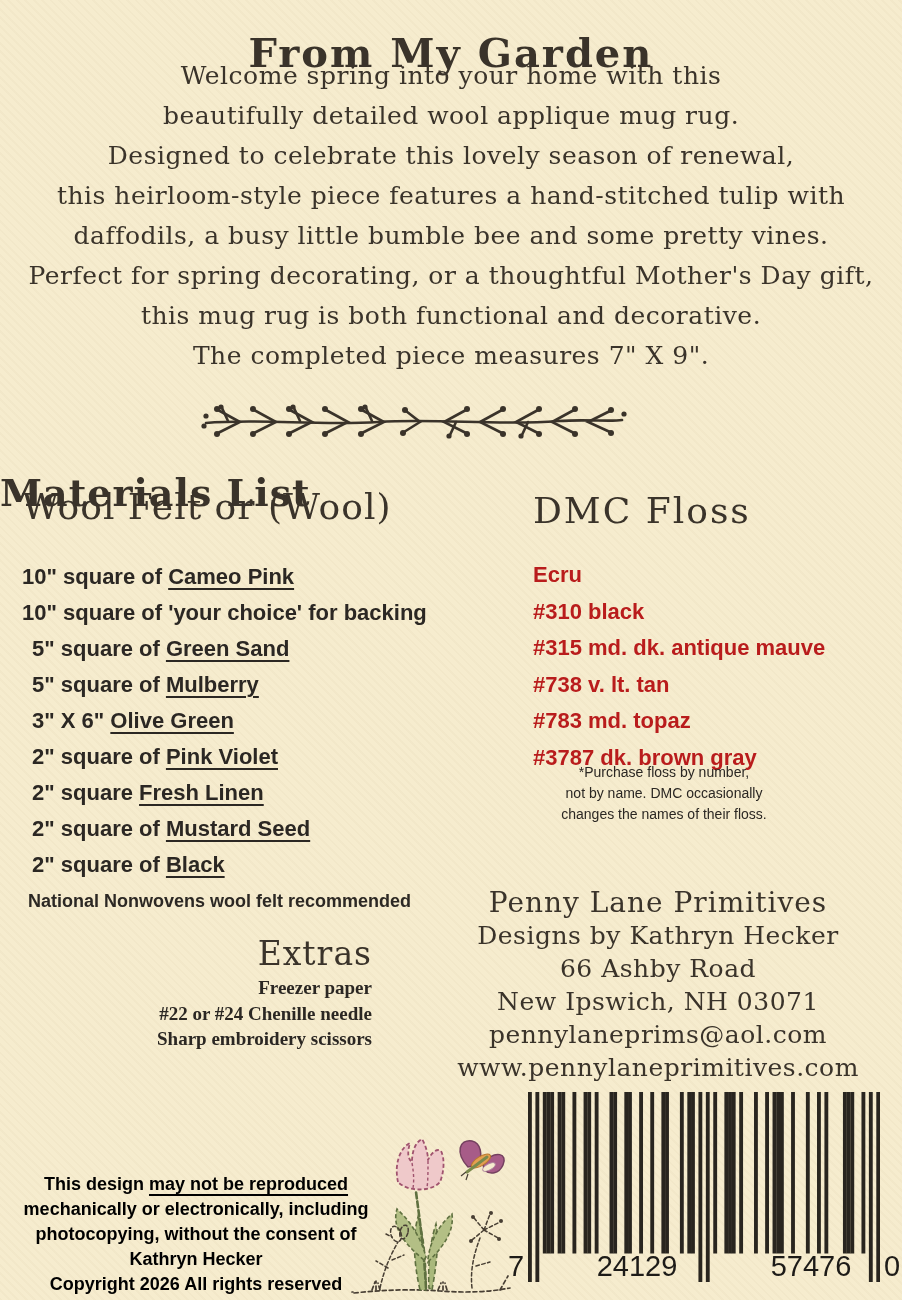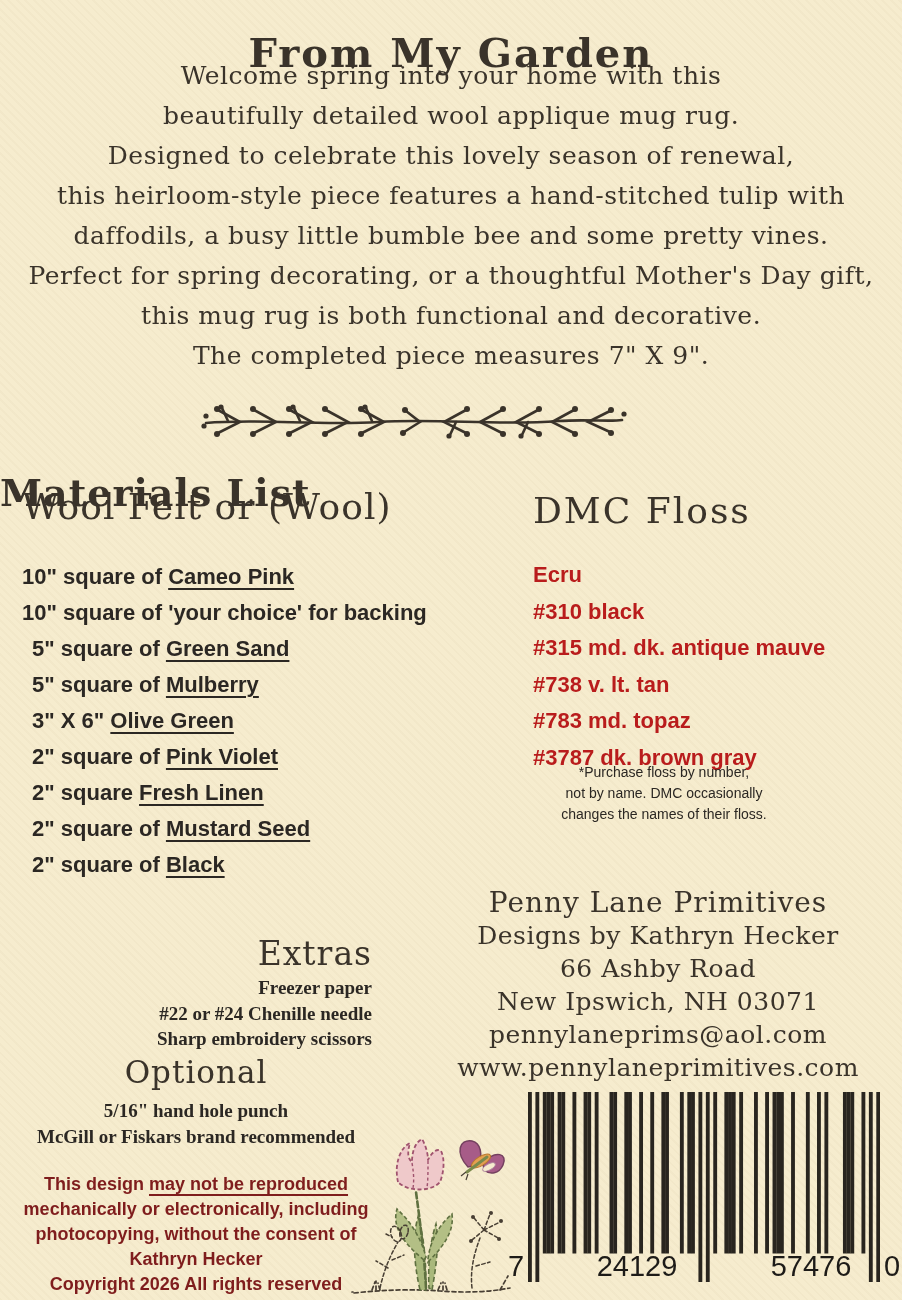--- a/index.html
+++ b/index.html
@@ -53,21 +53,21 @@
 
   .extras { position:absolute; top:934px; left:20px; width:352px; text-align:right; }
   .extras-heading { font-size:33px; letter-spacing:1px; margin:0 0 2px 0; font-weight:normal; }
   .side-item { font-size:19px; font-weight:bold; line-height:25.5px; color:#2b2723; white-space:nowrap;font-family:Liberation Serif, serif; }
 
   .optional { position:absolute; top:1054px; left:20px; width:352px; text-align:center; }
   .optional-heading { font-size:31px; letter-spacing:1px; margin:0 0 8px 0; font-weight:normal; }
 
   .copyright {
     position:absolute; top:1172px; left:16px; width:360px;
-    text-align:center; font-size:18px; font-weight:bold; line-height:25px; color:#7f1d1d;
+    text-align:center; font-size:18px; font-weight:bold; line-height:25px; color:#000000;
   }
 
   .flowers { position:absolute; top:1130px; left:340px; }
 
   .barcode { position:absolute; top:1092px; left:508px; width:392px; height:205px; }
   .barcode svg { position:absolute; left:20px; top:0; }
   .bc-digit {
     position:absolute; top:158px; transform:translateX(-50%);
     font-size:29px; color:#1d1b18; font-family:"Liberation Sans", sans-serif;
   }
@@ -165,20 +165,21 @@
         <div class="wool-item indent"><span>3" X 6" </span><span class="u">Olive Green</span></div>
 
         <div class="wool-item indent"><span>2" square of </span><span class="u">Pink Violet</span></div>
 
         <div class="wool-item indent"><span>2" square </span><span class="u">Fresh Linen</span></div>
 
         <div class="wool-item indent"><span>2" square of </span><span class="u">Mustard Seed</span></div>
 
         <div class="wool-item indent"><span>2" square of </span><span class="u">Black</span></div>
       </div>
+    <div class="wool-note">National Nonwovens wool felt recommended</div>
   </div>
 
   <div class="floss">
     <h3 class="floss-heading fancy">DMC Floss</h3>
     <div class="floss-list">
 
     <div class="floss-item">Ecru</div>
         <div class="floss-item">#310 black</div>
         <div class="floss-item">#315 md. dk. antique mauve</div>
         <div class="floss-item">#738 v. lt. tan</div>
@@ -196,28 +197,20 @@
   <div class="extras">
     <h3 class="extras-heading fancy">Extras</h3>
     <div>
 
     <div class="side-item">Freezer paper</div>
         <div class="side-item">#22 or #24 Chenille needle</div>
         <div class="side-item">Sharp embroidery scissors</div>
       </div>
   </div>
 
-  <div class="optional">
-    <h3 class="optional-heading fancy">Optional</h3>
-    <div>
-
-    <div class="side-item">5/16" hand hole punch</div>
-        <div class="side-item">McGill or Fiskars brand recommended</div>
-      </div>
-  </div>
 
   <div class="publisher fancy">
     <div class="publisher-name">Penny Lane Primitives</div>
     <div>
 
     <div class="publisher-line">Designs by Kathryn Hecker</div>
         <div class="publisher-line">66 Ashby Road</div>
         <div class="publisher-line">New Ipswich, NH 03071</div>
         <div class="publisher-line">pennylaneprims@aol.com</div>
         <div class="publisher-line">www.pennylaneprimitives.com</div>

